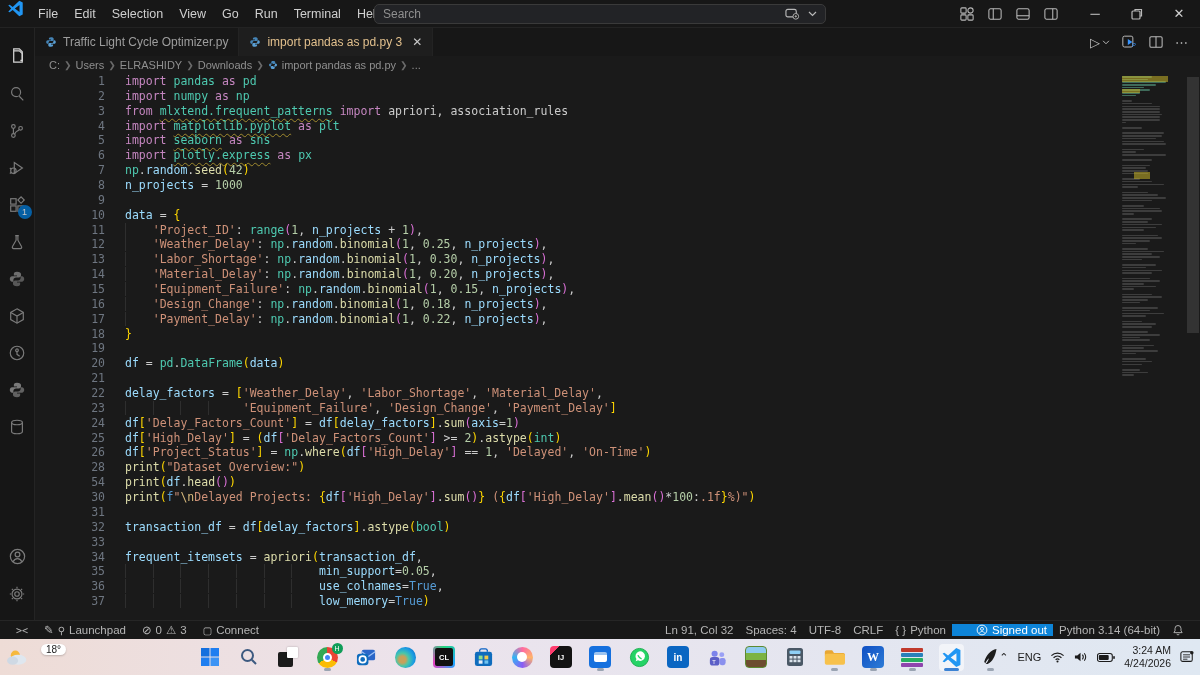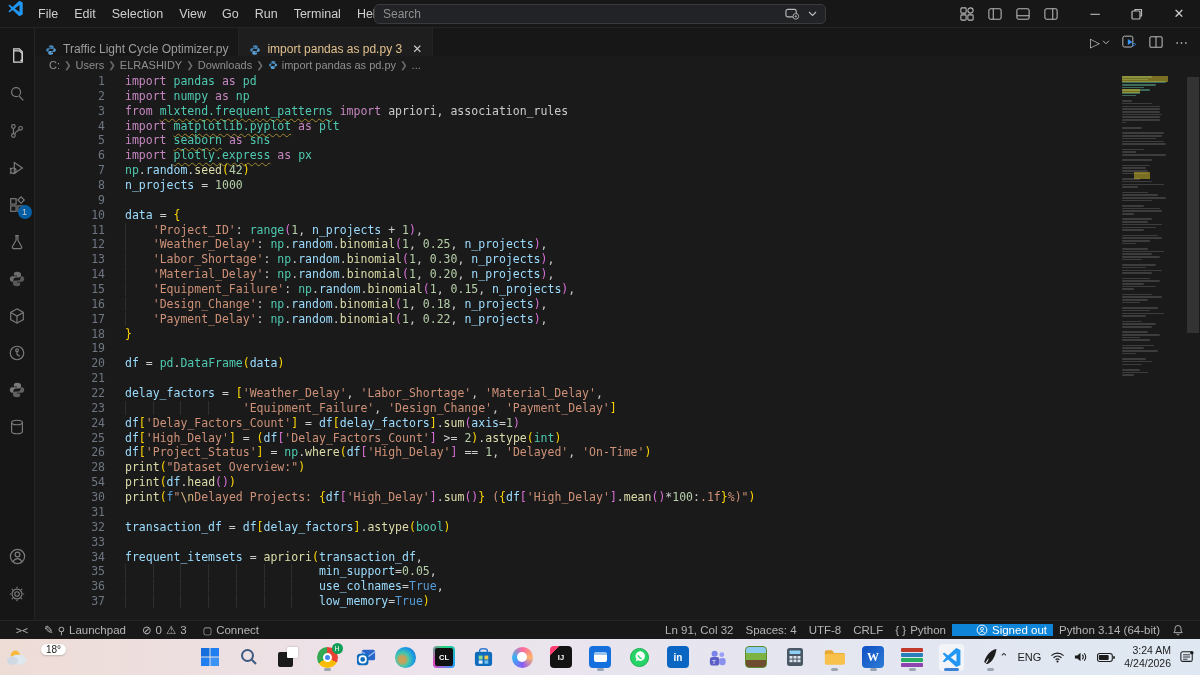--- a/index.html
+++ b/index.html
@@ -32,21 +32,21 @@
   .ab-icon.first { opacity:1; }
   .ab-badge { position:absolute; right:3px; bottom:4px; min-width:14px; height:14px; border-radius:8px;
     background:#0078d4; color:#fff; font-size:9px; display:flex; align-items:center; justify-content:center; }
   .ab-spacer { flex:1; }
   .ab-svg { stroke:#9d9d9d; fill:none; stroke-width:1.3; }
 
   .editor-col { flex:1; display:flex; flex-direction:column; min-width:0; }
 
   
   .tabbar { height:28px; background:#171717; display:flex; align-items:stretch; }
-  .tab { display:flex; align-items:flex-end; gap:6px; padding:0 10px; font-size:12px;
+  .tab { display:flex; align-items:center; gap:6px; padding:0 10px; font-size:12px;
     border-right:1px solid #232323; color:#9d9d9d; }
   .tab.active { background:#1e1e1e; color:#e2c08d; }
   .tab .close { color:#c9c9c9; font-size:12px; margin-left:4px; }
   .editor-actions { margin-left:auto; display:flex; align-items:center; gap:12px; padding-right:12px;
     color:#c0c0c0; font-size:13px; }
 
   
   .breadcrumb { height:18px; background:#1a1a1a; display:flex; align-items:center; gap:4px;
     padding-left:14px; font-size:11px; color:#8f8f8f; }
   .bc-sep { color:#6a6a6a; font-size:9px; }

